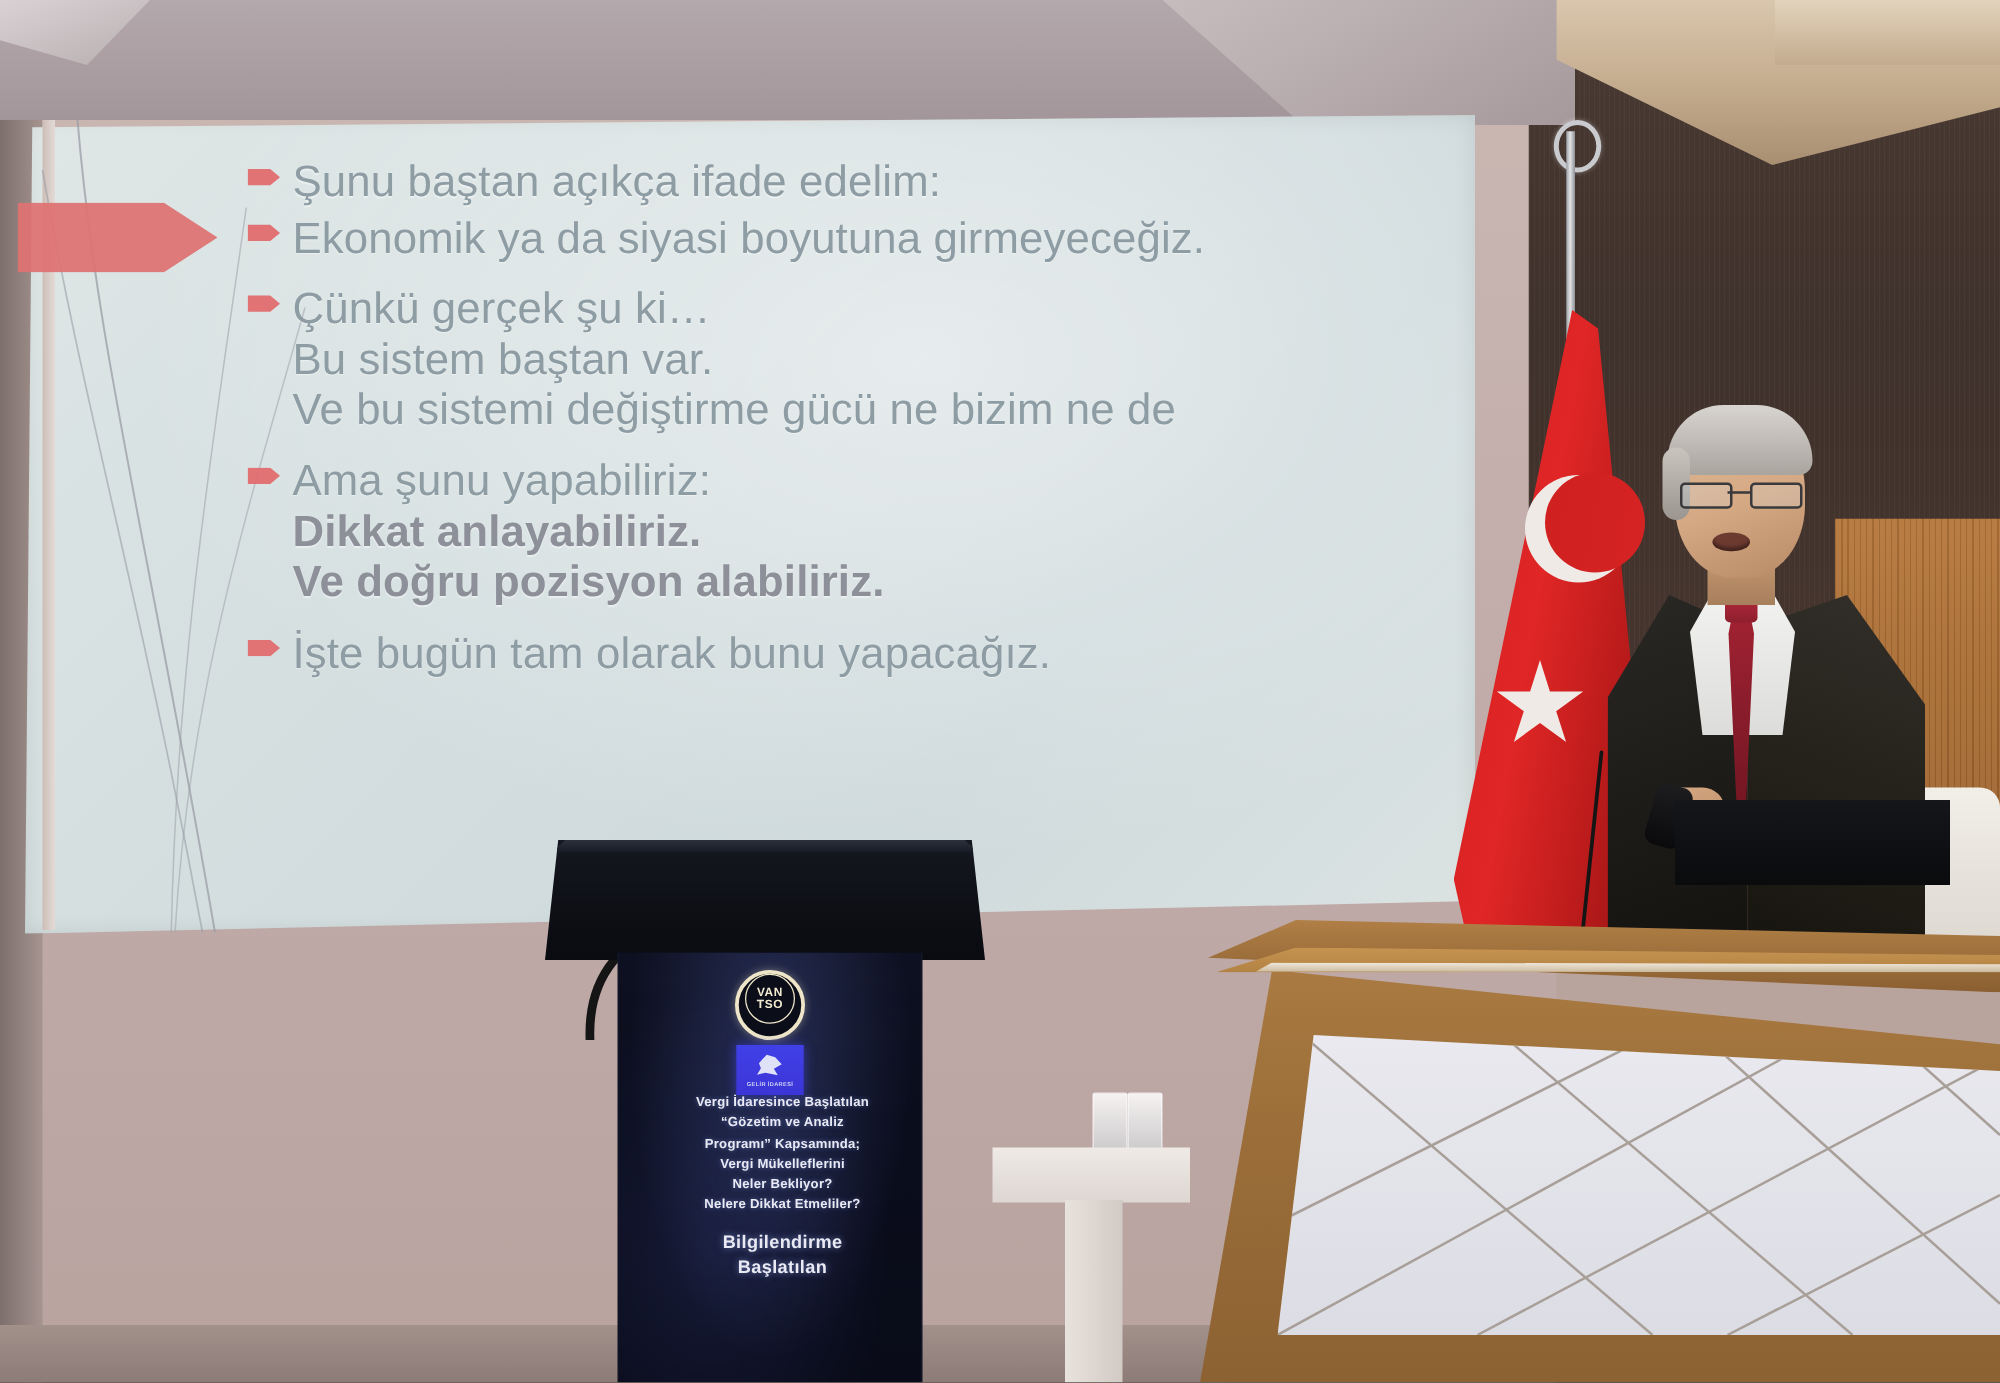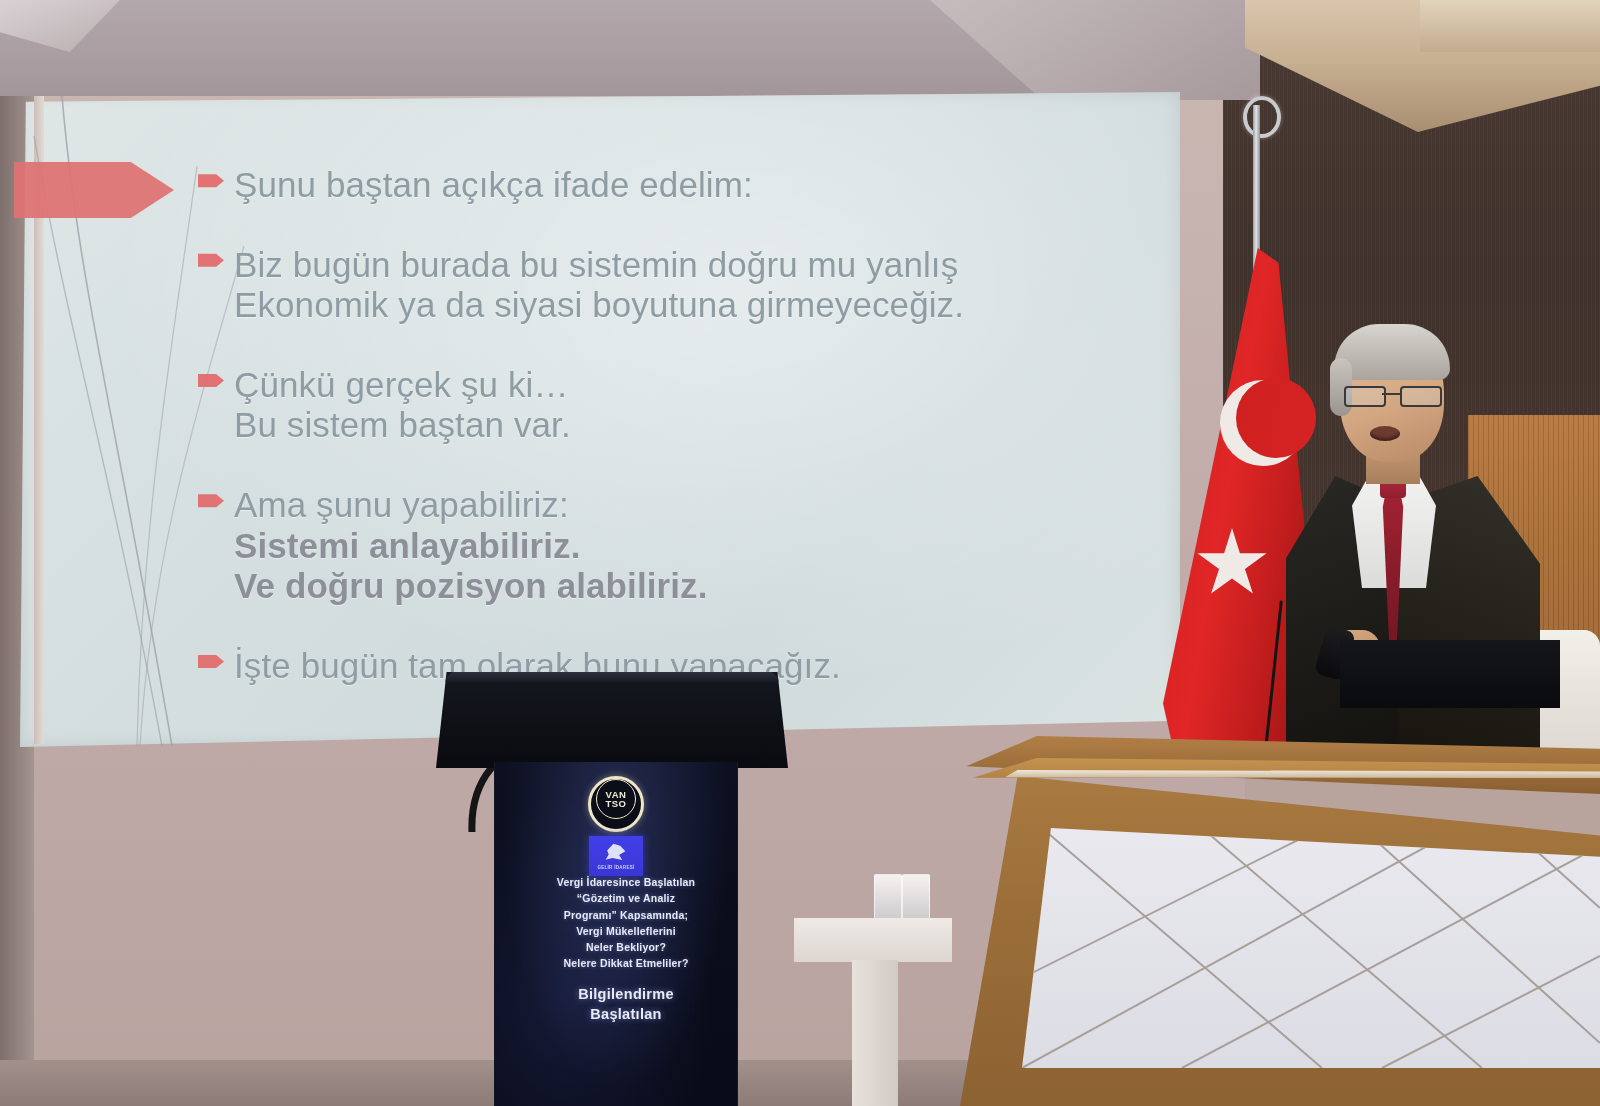--- a/index.html
+++ b/index.html
@@ -54,21 +54,21 @@
     background:#de7373;clip-path:polygon(0 0,73% 0,100% 50%,73% 100%,0 100%);
     opacity:.94;}
 
   
   .slide-body{position:absolute;left:198px;top:126px;width:910px;}
   .blk{position:relative;margin-bottom:4px;}
   .bullet{position:absolute;left:0;top:.42em;width:26px;height:18px;background:#e2696b;
     clip-path:polygon(0 14%,70% 14%,100% 50%,70% 86%,0 86%);opacity:.92;}
   .ln{display:block;color:#8e9ca4;font-size:35px;line-height:1.16;letter-spacing:.1px;
     font-weight:400;text-shadow:0 1px 1px rgba(255,255,255,.45);}
-  .ln.first{padding-left:36px;margin-top:39px;}
+  .ln.first{padding-left:36px;}
   .ln.cont{padding-left:36px;}
   .ln.b{font-weight:bold;color:#8d9099;}
   .blk.sp{margin-bottom:16px;}
 
   
   .podium{position:absolute;left:436px;top:672px;width:352px;height:434px;}
   .podium-top{position:absolute;left:0;top:0;width:352px;height:96px;
     background:linear-gradient(180deg,#151820 0%,#0e1016 55%,#090b10 100%);
     clip-path:polygon(3% 0,97% 0,100% 100%,0 100%);}
   .podium-top-edge{position:absolute;left:6px;top:0;width:340px;height:10px;
@@ -226,32 +226,32 @@
 
   <div class="arrowbanner"></div>
 
   <div class="slide-body" id="slide-body">
       <div class="blk">
         <div class="bullet"></div>
         <span class="ln first">Şunu baştan açıkça ifade edelim:</span>
       </div>
       <div class="blk sp">
         <div class="bullet"></div>
-        <span class="ln first">Biz bugün burada bu sistemin doğru mu yanlış</span>
         <span class="ln cont">Ekonomik ya da siyasi boyutuna girmeyeceğiz.</span>
       </div>
       <div class="blk sp">
         <div class="bullet"></div>
         <span class="ln first">Çünkü gerçek şu ki…</span>
         <span class="ln cont">Bu sistem baştan var.</span>
+        <span class="ln cont">Ve bu sistemi değiştirme gücü ne bizim ne de</span>
       </div>
       <div class="blk sp">
         <div class="bullet"></div>
         <span class="ln first">Ama şunu yapabiliriz:</span>
-        <span class="ln cont b">Sistemi anlayabiliriz.</span>
+        <span class="ln cont b">Dikkat anlayabiliriz.</span>
         <span class="ln cont b">Ve doğru pozisyon alabiliriz.</span>
       </div>
       <div class="blk">
         <div class="bullet"></div>
         <span class="ln first">İşte bugün tam olarak bunu yapacağız.</span>
       </div>
     </div>
 
   <div class="finial"></div>
   <div class="flagpole"></div>

